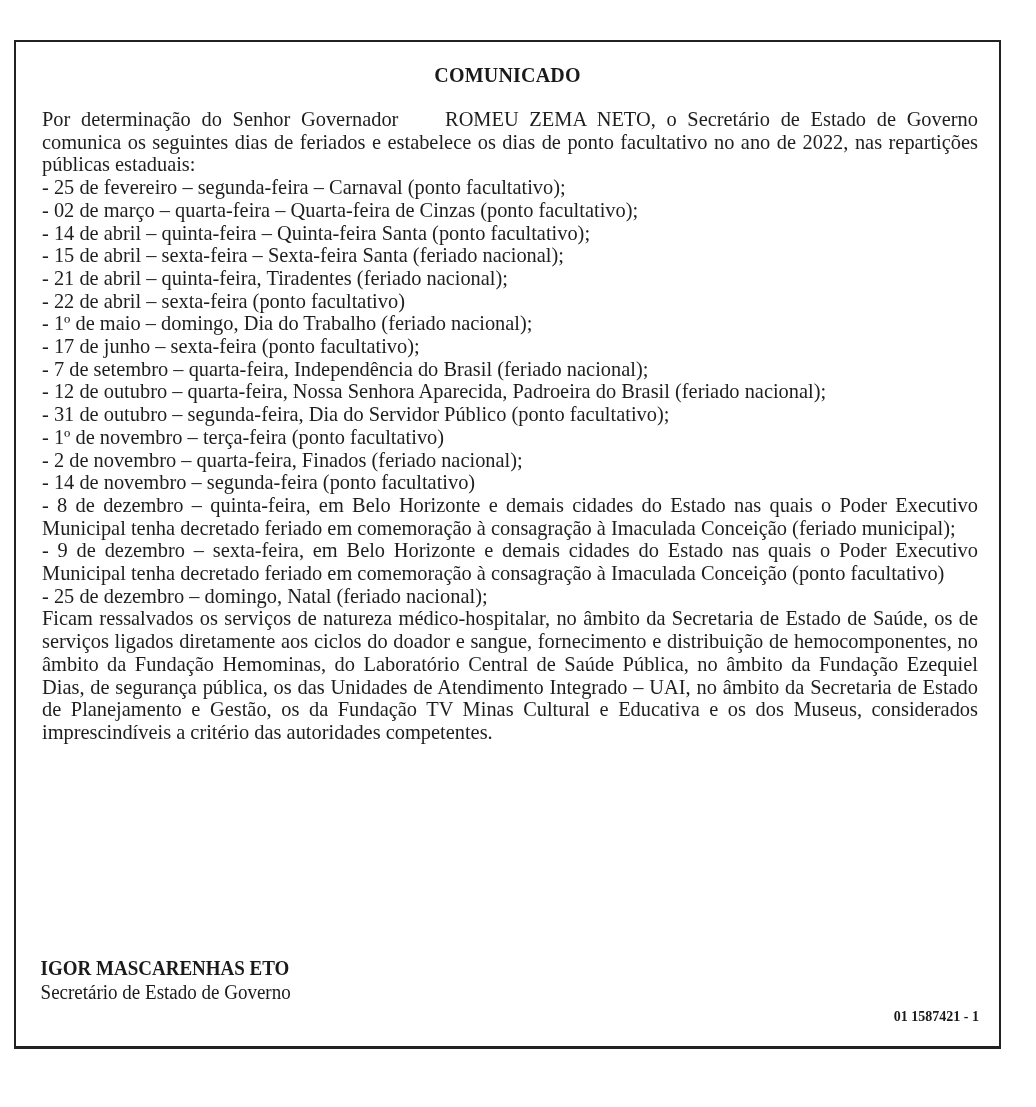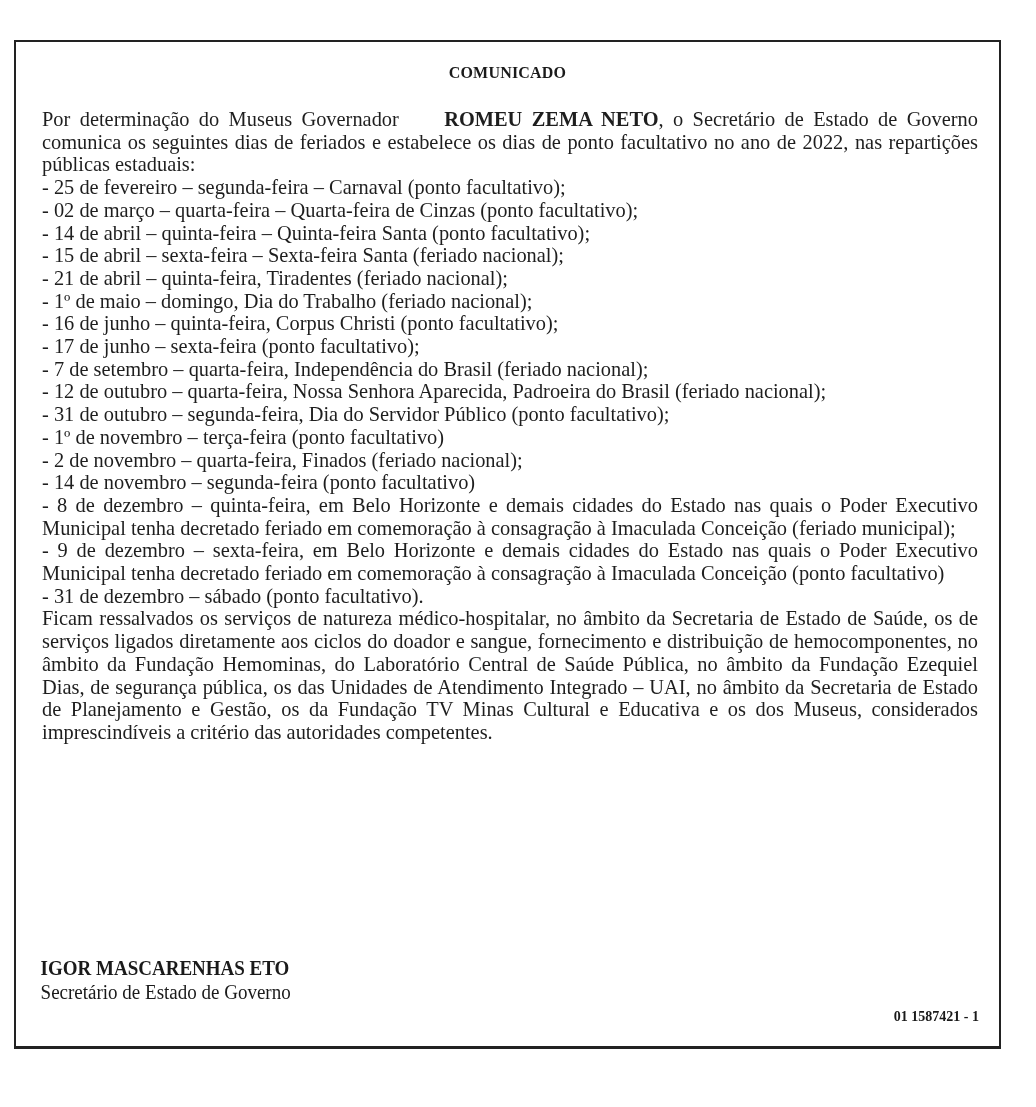--- a/index.html
+++ b/index.html
@@ -4,68 +4,68 @@
 <style>
   html, body { margin: 0; padding: 0; background: #ffffff; }
   body { width: 1036px; height: 1107px; position: relative; overflow: hidden; }
   .frame {
     position: absolute; left: 14px; top: 40px; width: 983px; height: 1004px;
     border: 2px solid #222; border-bottom-width: 3px; background: #fff;
     box-sizing: content-box;
   }
   .title {
     position: absolute; left: 0; right: 0; top: 22px; text-align: center;
-    font-family: "Liberation Serif", serif; font-weight: bold; font-size: 16px; color: #1a1a1a;
+    font-family: "Liberation Serif", serif; font-weight: bold; font-size: 20px; color: #1a1a1a;
     letter-spacing: 0.2px;
   }
   .body {
     position: absolute; left: 26px; width: 936px; top: 66px;
     font-family: "Liberation Serif", serif; font-size: 20.4px; line-height: 22.7px; color: #1e1e1e;
   }
   .body p { margin: 0; text-align: justify; }
   .body .jl { text-align: justify; text-align-last: left; }
-  .bold { font-weight: bold; margin-left: 36px; }
+  .bold { font-weight: normal; margin-left: 36px; }
   .sig {
     position: absolute; left: 0; right: 0; top: 914px; 
     font-family: "Liberation Serif", serif; color: #1a1a1a;
   }
   .sig .name { font-weight: bold; font-size: 20px; line-height: 24px; transform: scaleX(0.95); }
   .sig .role { font-size: 20px; line-height: 24px; transform: scaleX(0.95); }
   .ref {
     position: absolute; right: 20px; top: 967px;
     font-family: "Liberation Serif", serif; font-weight: bold; font-size: 14px; color: #1a1a1a;
   }
 </style>
 </head>
 <body>
 
 <div class="frame">
   <div class="title">COMUNICADO</div>
 
   <div class="body">
-    <p class="jl"><span>Por determinação do Museus Governador </span><span class="bold">ROMEU ZEMA NETO</span><span>, o Secretário de Estado de Governo comunica os seguintes dias de feriados e estabelece os dias de ponto facultativo no ano de 2022, nas repartições públicas estaduais:</span></p>
+    <p class="jl"><span>Por determinação do Senhor Governador </span><span class="bold">ROMEU ZEMA NETO</span><span>, o Secretário de Estado de Governo comunica os seguintes dias de feriados e estabelece os dias de ponto facultativo no ano de 2022, nas repartições públicas estaduais:</span></p>
 
     <div>
       <p class="jl">- 25 de fevereiro – segunda-feira – Carnaval (ponto facultativo);</p>
       <p class="jl">- 02 de março – quarta-feira – Quarta-feira de Cinzas (ponto facultativo);</p>
       <p class="jl">- 14 de abril – quinta-feira – Quinta-feira Santa (ponto facultativo);</p>
       <p class="jl">- 15 de abril – sexta-feira – Sexta-feira Santa (feriado nacional);</p>
       <p class="jl">- 21 de abril – quinta-feira, Tiradentes (feriado nacional);</p>
+      <p class="jl">- 22 de abril – sexta-feira (ponto facultativo)</p>
       <p class="jl">- 1º de maio – domingo, Dia do Trabalho (feriado nacional);</p>
-      <p class="jl">- 16 de junho – quinta-feira, Corpus Christi (ponto facultativo);</p>
       <p class="jl">- 17 de junho – sexta-feira (ponto facultativo);</p>
       <p class="jl">- 7 de setembro – quarta-feira, Independência do Brasil (feriado nacional);</p>
       <p class="jl">- 12 de outubro – quarta-feira, Nossa Senhora Aparecida, Padroeira do Brasil (feriado nacional);</p>
       <p class="jl">- 31 de outubro – segunda-feira, Dia do Servidor Público (ponto facultativo);</p>
       <p class="jl">- 1º de novembro – terça-feira (ponto facultativo)</p>
       <p class="jl">- 2 de novembro – quarta-feira, Finados (feriado nacional);</p>
       <p class="jl">- 14 de novembro – segunda-feira (ponto facultativo)</p>
       <p class="jl">- 8 de dezembro – quinta-feira, em Belo Horizonte e demais cidades do Estado nas quais o Poder Executivo Municipal tenha decretado feriado em comemoração à consagração à Imaculada Conceição (feriado municipal);</p>
       <p class="jl">- 9 de dezembro – sexta-feira, em Belo Horizonte e demais cidades do Estado nas quais o Poder Executivo Municipal tenha decretado feriado em comemoração à consagração à Imaculada Conceição (ponto facultativo)</p>
-      <p class="jl">- 31 de dezembro – sábado (ponto facultativo).</p>
+      <p class="jl">- 25 de dezembro – domingo, Natal (feriado nacional);</p>
     </div>
 
     <p class="jl">Ficam ressalvados os serviços de natureza médico-hospitalar, no âmbito da Secretaria de Estado de Saúde, os de serviços ligados diretamente aos ciclos do doador e sangue, fornecimento e distribuição de hemocomponentes, no âmbito da Fundação Hemominas, do Laboratório Central de Saúde Pública, no âmbito da Fundação Ezequiel Dias, de segurança pública, os das Unidades de Atendimento Integrado – UAI, no âmbito da Secretaria de Estado de Planejamento e Gestão, os da Fundação TV Minas Cultural e Educativa e os dos Museus, considerados imprescindíveis a critério das autoridades competentes.</p>
   </div>
 
   <div class="sig">
     <div class="name">IGOR MASCARENHAS ETO</div>
     <div class="role">Secretário de Estado de Governo</div>
   </div>
 

